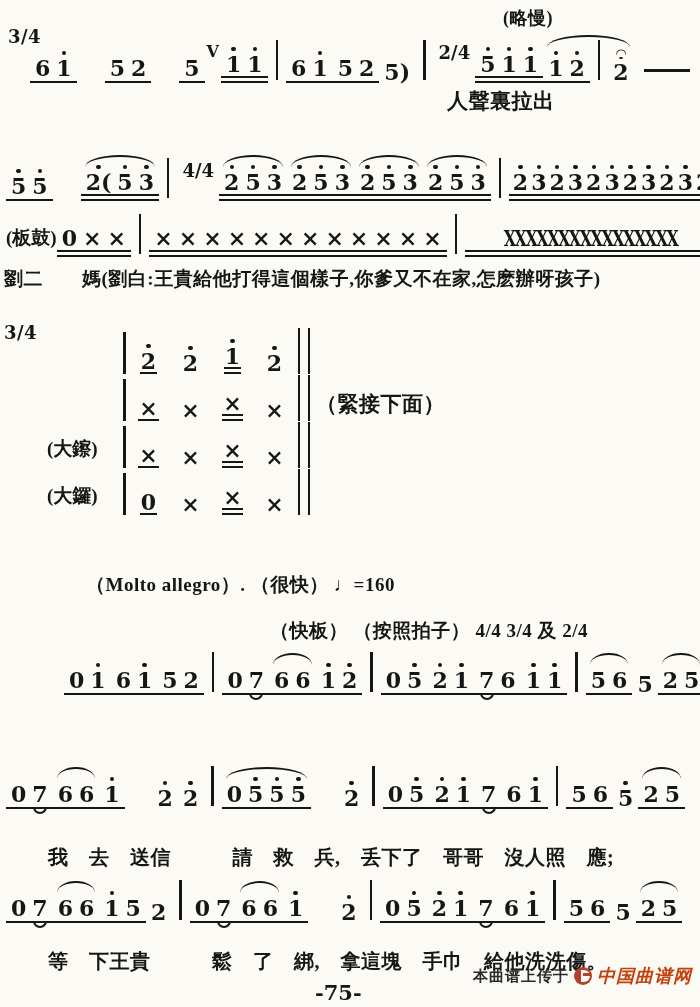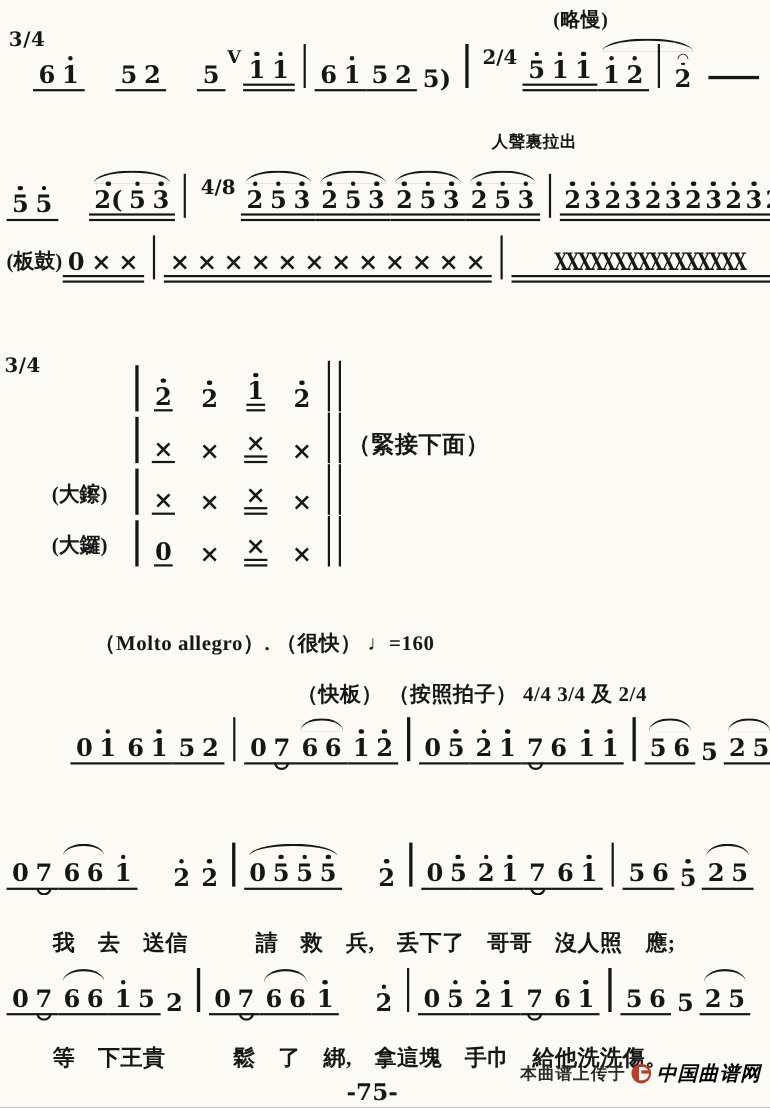--- a/index.html
+++ b/index.html
@@ -45,21 +45,21 @@
   .pgrid .bar{height:42px;margin:0 2px 0 0;}
   .pgrid .bar2{height:46px;margin:0 0 0 2px;}
   
   .pageno{position:absolute;left:315px;top:980px;font:700 21px "DejaVu Serif",serif;}
   .wm{position:absolute;right:8px;top:964px;display:flex;align-items:center;gap:5px;text-align:right;}
   .wm-pre{font:700 15px "Liberation Serif",serif;color:#2a2a2a;letter-spacing:1px;}
   .logo{display:inline-block;width:18px;height:18px;border-radius:50%;background:#b5402c;position:relative;}
   .logo::after{content:"";position:absolute;left:7px;top:3px;width:9px;height:12px;
        background:#fbfaf5;border-radius:0 6px 6px 0;}
   .logo::before{content:"";position:absolute;left:9px;top:6px;width:7px;height:2.5px;background:#b5402c;z-index:1;}
-  .wm-site{font:700 italic 18px "Liberation Serif",serif;color:#000000;letter-spacing:1px;}
+  .wm-site{font:700 italic 18px "Liberation Serif",serif;color:#c2410c;letter-spacing:1px;}
 </style>
 </head>
 <body>
 
 <div class="page">
 
   <div class="cjk" style="left:503px;top:6px;font-size:18px">(略慢)</div>
 
   <div class="cjk" style="left:8px;top:26px;font-size:18px;font-family:'DejaVu Serif',serif">3/4</div>
 
@@ -179,21 +179,21 @@
             <i class="fm">◠</i>
             <i class="dt"></i>
           </span>
           <span class="base">2</span>
         </span>
       </span>
       <span class="dash"></span>
       <span class="gapL"></span>
     </div>
 
-  <div class="cjk" style="left:447px;top:120px;font-size:15px">人聲裏拉出</div>
+  <div class="cjk" style="left:447px;top:87px;font-size:21px">人聲裏拉出</div>
 
   <div class="mline nline" style="left:6px;top:158px">
       <span class="ug nline">
         <span class="note">
           <span class="mark">
             <i class="dt"></i>
           </span>
           <span class="base">5</span>
         </span>
         <span class="note">
@@ -220,21 +220,21 @@
           </span>
           <span class="note">
             <span class="mark">
               <i class="dt"></i>
             </span>
             <span class="base">3</span>
           </span>
         </span>
       </span>
       <span class="bar"></span>
-      <span class="tsig">4/8</span>
+      <span class="tsig">4/4</span>
       <span class="sg nline">
         <span class="ug2 nline">
           <span class="note">
             <span class="mark">
               <i class="dt"></i>
             </span>
             <span class="base">2</span>
           </span>
           <span class="note">
             <span class="mark">
@@ -457,20 +457,21 @@
         <span class="bar"></span>
         <span class="ug2 nline">
           <span class="note">
             <span class="mark"></span>
             <span class="base cond">XXXXXXXXXXXXXXXX</span>
           </span>
         </span>
       </span>
   </div>
 
+  <div class="cjk" style="left:4px;top:266px;font-size:19px">劉二　　媽(劉白:王貴給他打得這個樣子,你爹又不在家,怎麽辦呀孩子)</div>
 
   <div class="cjk" style="left:4px;top:322px;font-size:18px;font-family:'DejaVu Serif',serif">3/4</div>
 
   <div class="pgrid" style="left:0px;top:330px">
     <div class="grow">
       <span class="glabel"></span>
       <span class="nline">
           <span class="bar"></span>
           <span class="note">
             <span class="mark">

